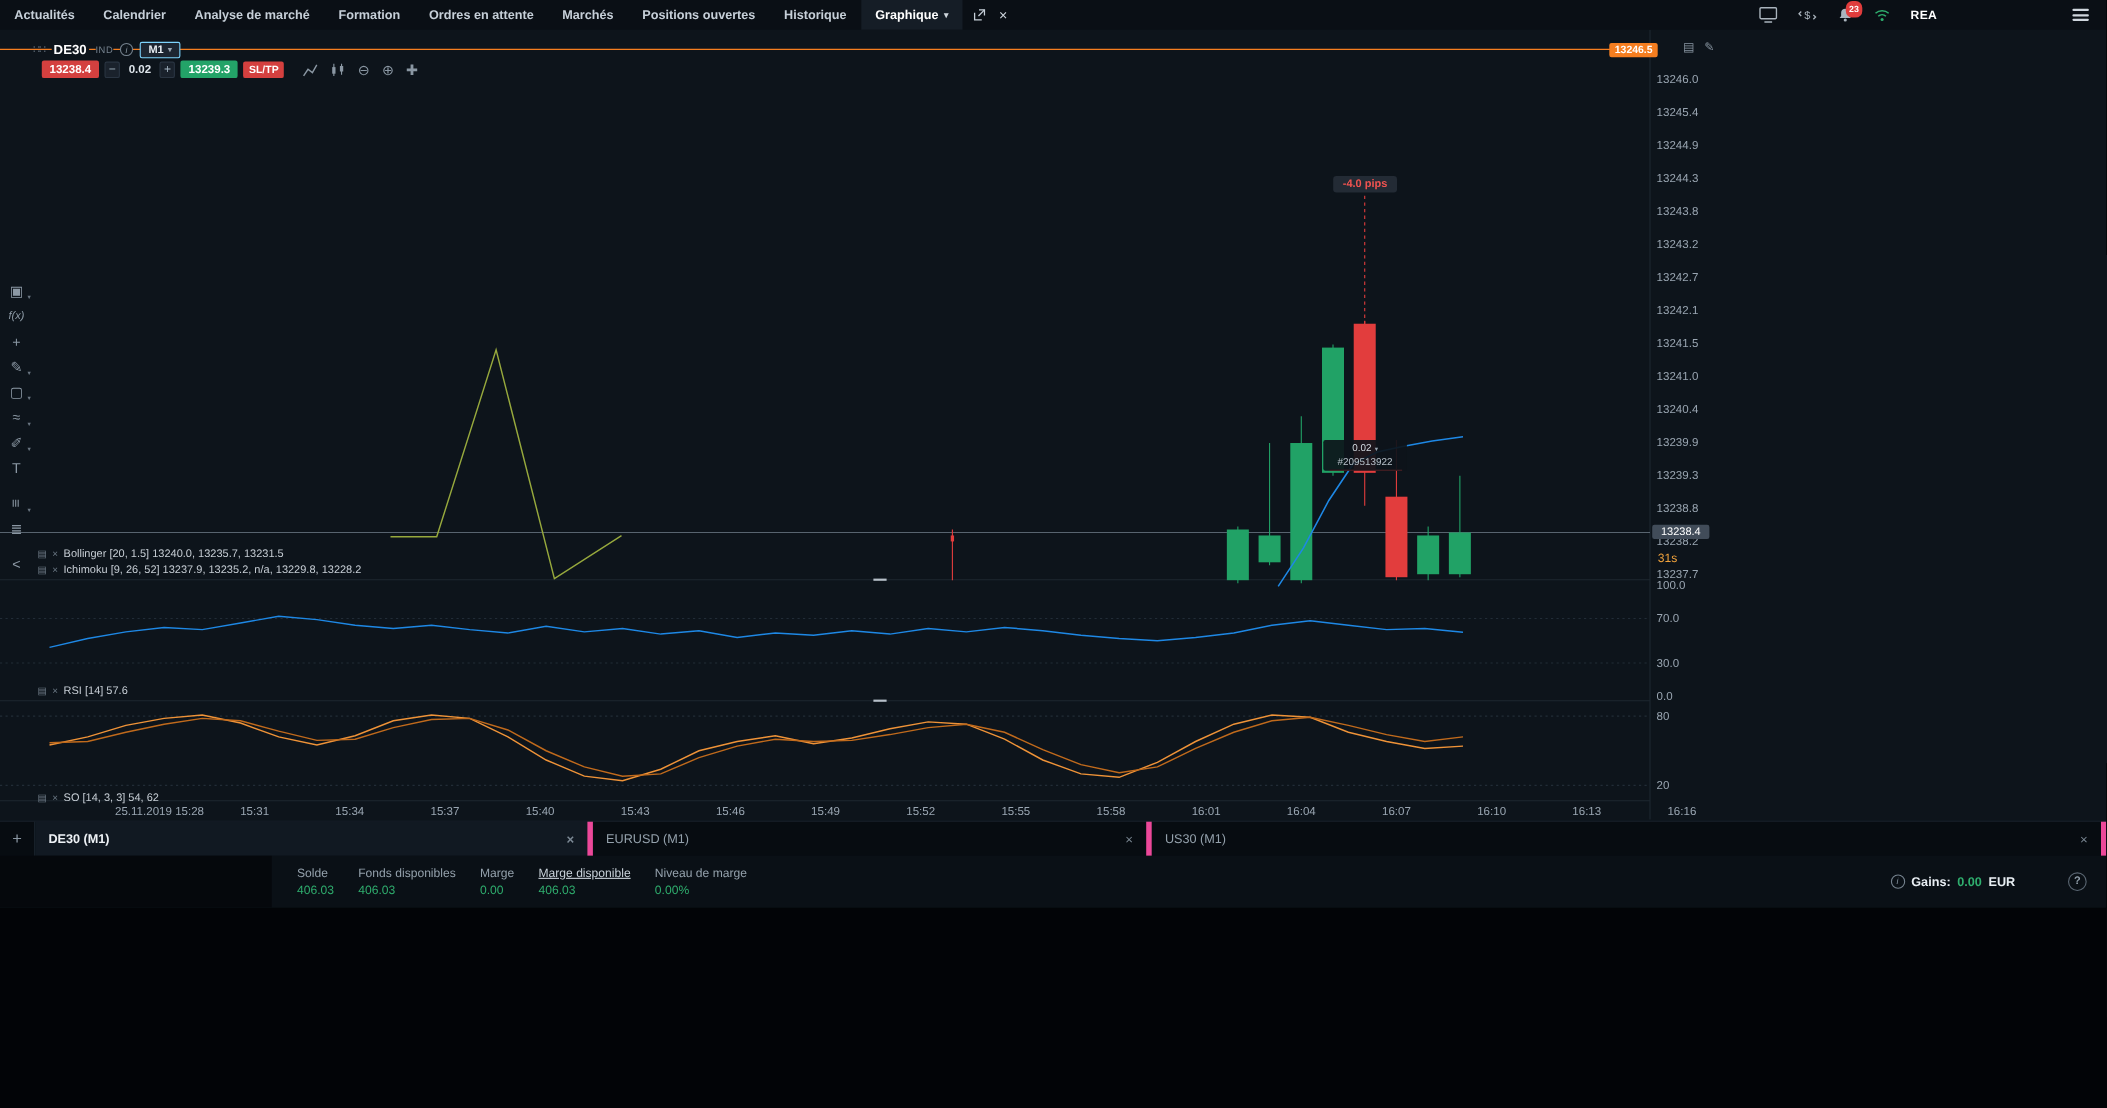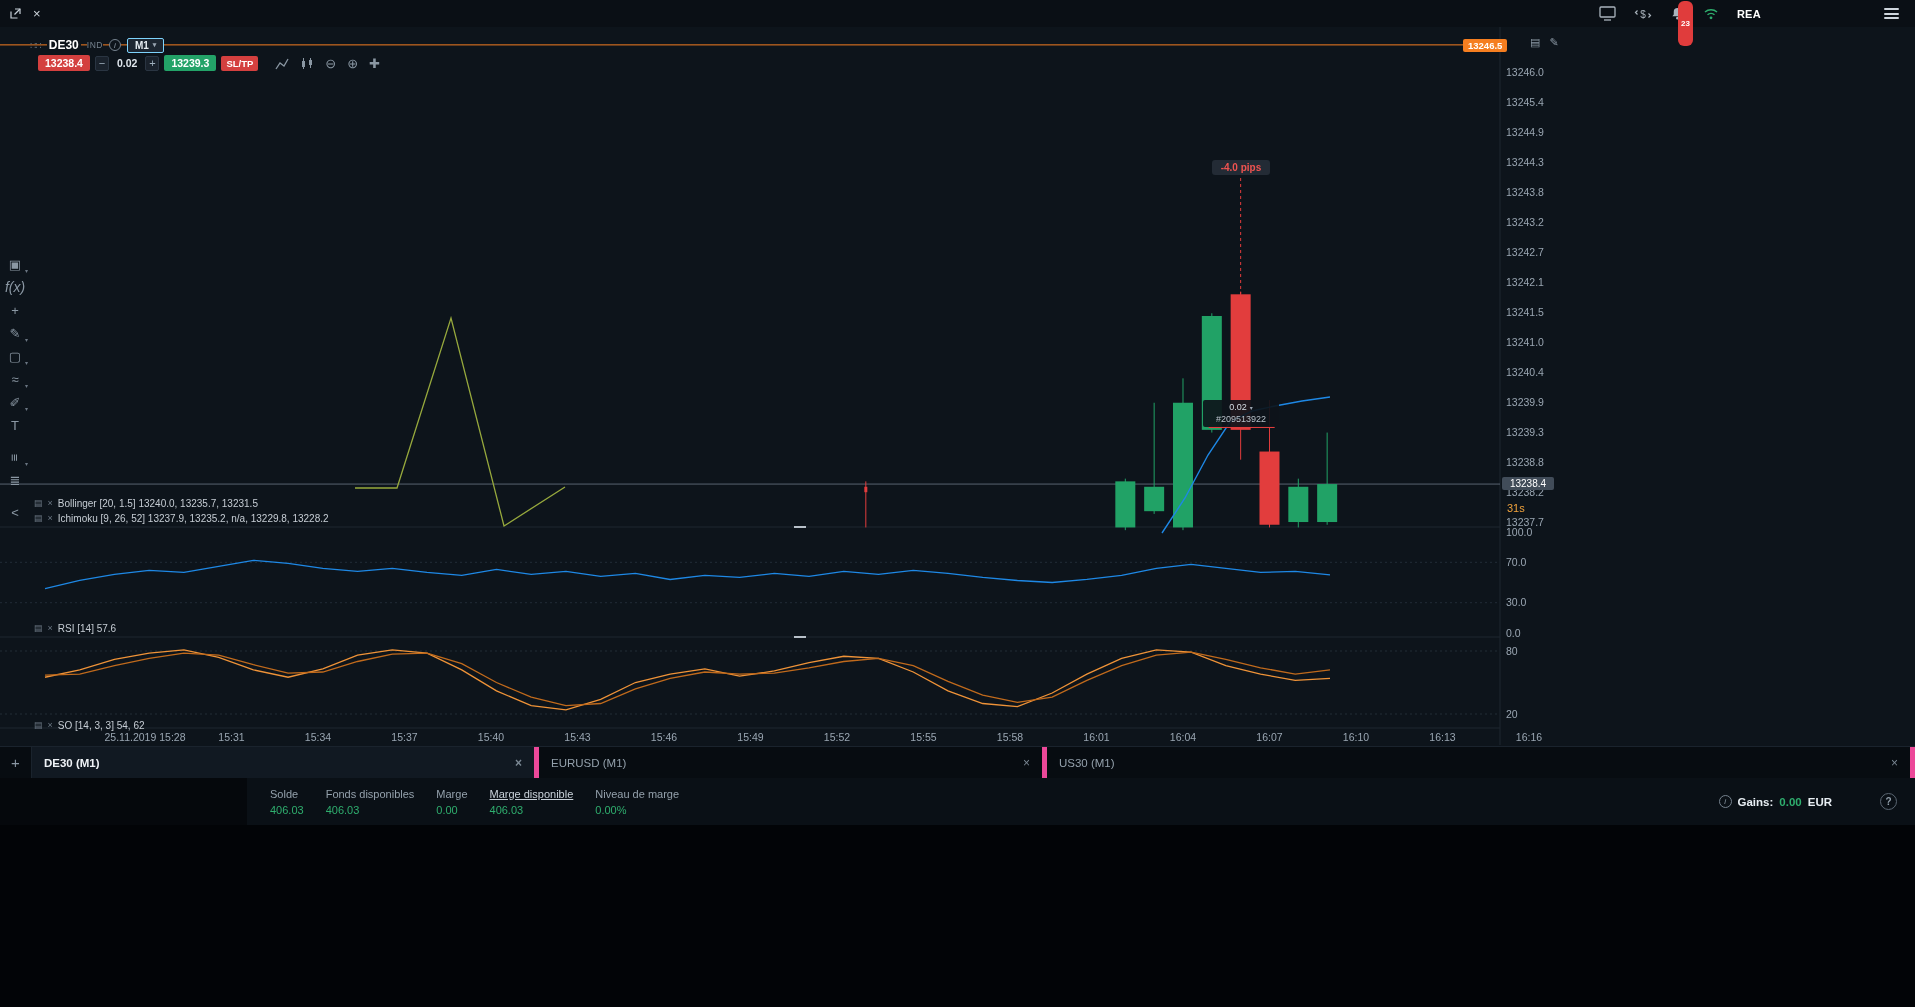--- a/index.html
+++ b/index.html
@@ -12,21 +12,21 @@
 #topnav{position:absolute;left:0;top:0;width:100%;height:27px;background:#0a0f15;display:flex;align-items:stretch;z-index:30}
 #nav-tabs{display:flex}
 .nav-tab{display:flex;align-items:center;padding:0 13px;font-size:11.5px;font-weight:bold;color:#c6cfd8;cursor:pointer;white-space:nowrap}
 .nav-tab.active{background:#151d26;color:#fff}
 .nav-caret{margin-left:5px;font-size:8px;color:#cfd6dd}
 .nav-extras{display:flex;align-items:center;gap:12px;padding:0 10px;color:#c6cfd8}
 .nav-extras svg{display:block}
 .nav-close{font-size:13px;color:#cfd6dd;cursor:pointer;line-height:27px}
 #nav-right{margin-left:auto;display:flex;align-items:center;gap:18px;padding-right:16px}
 .nicon{position:relative;display:flex;align-items:center;cursor:pointer}
-.badge{position:absolute;top:-5px;right:-8px;background:#e03c3c;color:#fff;font-size:8px;font-weight:bold;padding:18px 3px;border-radius:6px}
+.badge{position:absolute;top:-5px;right:-8px;background:#e03c3c;color:#fff;font-size:8px;font-weight:bold;padding:3px 3px;border-radius:6px}
 .acct{color:#fff;font-weight:bold;font-size:11px;letter-spacing:.3px}
 .burger{margin-left:105px;cursor:pointer}
 .burger i{display:block;width:15px;height:2px;background:#cfd6dd;margin:2.5px 0;border-radius:1px}
 
 
 #chart-svg{position:absolute;left:0;top:0;z-index:5;pointer-events:none;font-family:"Liberation Sans",sans-serif}
 
 
 .ch-header{position:absolute;left:30px;top:36px;height:18px;display:flex;align-items:center;gap:6px;z-index:20}
 .drag-dots{color:#5b6773;font-size:10px;letter-spacing:-1px;cursor:grab}
@@ -45,21 +45,21 @@
 .tr-icons{display:flex;align-items:center;gap:11px;margin-left:12px}
 .tr-icon{color:#8a97a3;font-size:13px;cursor:pointer;display:flex;align-items:center}
 .ch-corner{position:absolute;left:1530px;top:36px;display:flex;gap:9px;color:#8a97a3;font-size:11px;z-index:20}
 .ch-corner span{cursor:pointer}
 
 
 #left-toolbar{position:absolute;left:0;top:254px;width:30px;z-index:20}
 .tool{width:30px;height:20px;margin-bottom:3px;position:relative;display:flex;align-items:center;justify-content:center;cursor:pointer}
 .tool.gap{margin-top:12px}
 .tglyph{color:#8b98a4;font-size:13px}
-.tglyph.small{font-size:14px;font-style:italic}
+.tglyph.small{font-size:10px;font-style:italic}
 .tglyph.rot{transform:rotate(90deg);display:inline-block}
 .tcaret{position:absolute;right:2px;bottom:0;font-size:6px;color:#6a7682}
 
 
 .ask-badge{position:absolute;left:1463px;top:39px;background:#f57e20;color:#fff;font-size:9.5px;font-weight:bold;padding:1px 5px;border-radius:2px;z-index:15}
 .last-badge{position:absolute;left:1502px;top:477px;background:#414c59;color:#fff;font-size:10px;padding:1px 0;width:52px;text-align:center;border-radius:2px;z-index:15}
 .countdown{position:absolute;left:1507px;top:502px;color:#f0a23c;font-size:11px;z-index:15}
 .pips-tooltip{position:absolute;left:1212px;top:160px;width:58px;background:#232b35;border-radius:3px;color:#ef5350;font-size:10px;font-weight:bold;text-align:center;padding:2px 0;z-index:15}
 .pos-marker{position:absolute;left:1203px;top:400px;width:76px;background:rgba(13,19,26,.92);border-radius:2px;padding:2px 2px;color:#d4dbe2;font-size:9px;line-height:11px;text-align:center;z-index:15;cursor:pointer}
 .pos-vol .nav-caret{font-size:6px;margin-left:3px;color:#9aa6b2}
@@ -91,20 +91,31 @@
 .gains-value{color:#2fae6e;font-weight:bold;font-size:11.5px}
 .help-circle{width:17px;height:17px;border:1px solid #5a6672;border-radius:50%;color:#93a0ac;font-size:10px;font-weight:bold;display:flex;align-items:center;justify-content:center;margin-left:42px;cursor:pointer}
 </style>
 </head>
 <body>
 
 <div id="frame">
 <div id="app">
 
   <header id="topnav">
+    <div id="nav-tabs">
+          <div class="nav-tab">Actualités</div>
+          <div class="nav-tab">Calendrier</div>
+          <div class="nav-tab">Analyse de marché</div>
+          <div class="nav-tab">Formation</div>
+          <div class="nav-tab">Ordres en attente</div>
+          <div class="nav-tab">Marchés</div>
+          <div class="nav-tab">Positions ouvertes</div>
+          <div class="nav-tab">Historique</div>
+          <div class="nav-tab active">Graphique<span class="nav-caret">▾</span></div>
+        </div>
     <div class="nav-extras">
       <span>
         <svg width="11" height="11" viewBox="0 0 11 11">
               <path d="M1 3.5v6.5h6.5" fill="none" stroke="#c6cfd8" stroke-width="1.2"></path>
               <path d="M5 1h5v5" fill="none" stroke="#c6cfd8" stroke-width="1.2"></path>
               <path d="M4.5 6.5 10 1" stroke="#c6cfd8" stroke-width="1.2"></path>
             </svg>
       </span>
       <span class="nav-close">×</span>
     </div>

